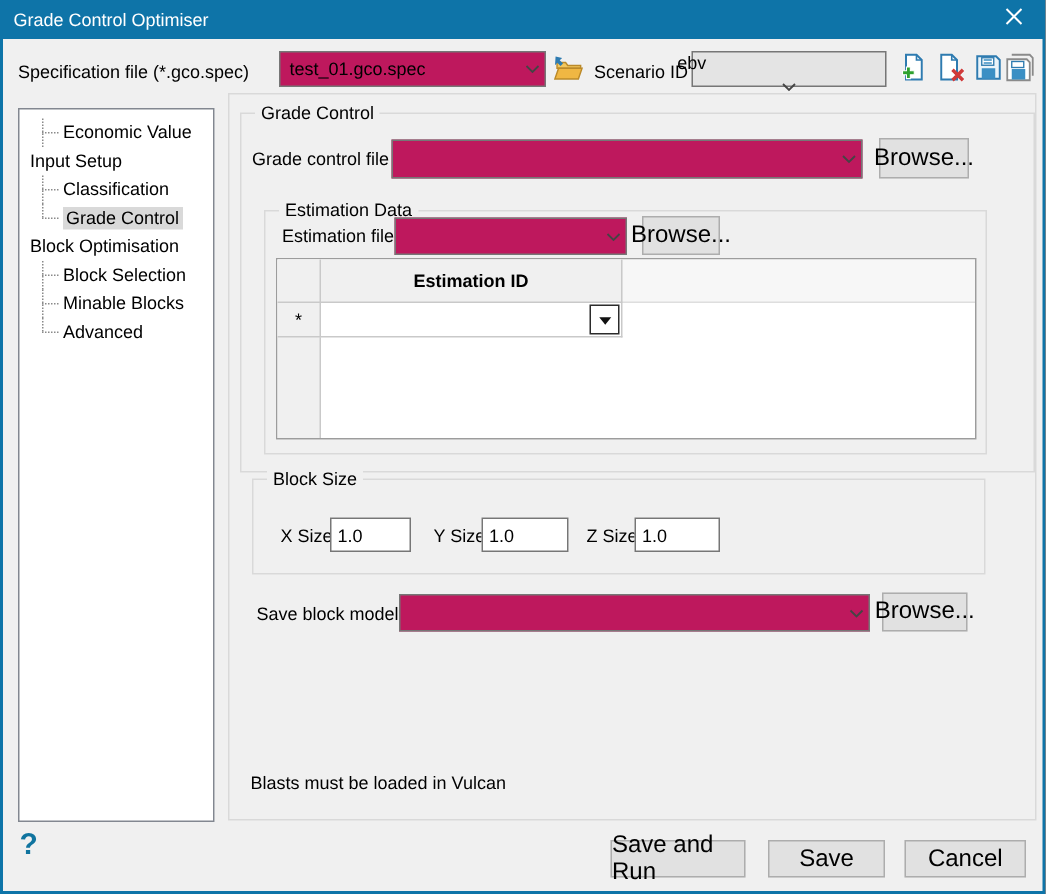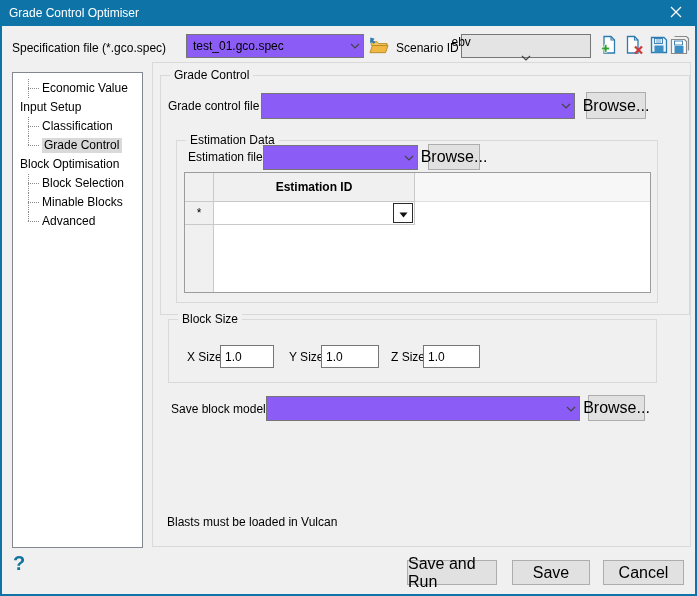--- a/index.html
+++ b/index.html
@@ -5,21 +5,21 @@
   html,body{margin:0;padding:0;background:#6b6b6b;}
   *{box-sizing:border-box;}
   .dialog{position:relative;width:697px;height:596px;background:#0e74a8;
           font-family:"Liberation Sans",sans-serif;color:#000;overflow:hidden;}
   .titlebar{position:absolute;left:0;top:0;width:697px;height:26px;display:flex;align-items:center;}
   .title{color:#fff;font-size:12px;padding-left:9px;}
   .closebox{position:absolute;right:5px;top:2px;width:32px;height:22px;display:flex;
             align-items:center;justify-content:center;cursor:default;}
   .client{position:absolute;left:2px;top:26px;width:693px;height:568px;background:#f0f0f0;overflow:hidden;}
   .lbl{position:absolute;font-size:12px;white-space:nowrap;line-height:14px;text-align:right;}
-  .combo{position:absolute;background:#8b5cf6;border:1px solid #767676;display:flex;align-items:center;}
+  .combo{position:absolute;background:#be185d;border:1px solid #767676;display:flex;align-items:center;}
   .combo input{flex:1;min-width:0;border:0;outline:0;background:transparent;
                font:12px "Liberation Sans",sans-serif;padding:0 0 0 6px;}
   .combo .chev{flex:0 0 17px;height:100%;display:flex;align-items:center;justify-content:center;}
   .combo.grey{background:#e4e4e4;}
   .btn{position:absolute;background:#e1e1e1;border:1px solid #adadad;font-size:16px;
        display:flex;align-items:center;justify-content:center;cursor:default;}
   .panel{position:absolute;border:1px solid #d9d9d9;}
   .group{position:absolute;border:1px solid #d9d9d9;}
   .group .legend{position:absolute;top:-8px;left:9px;background:#f0f0f0;padding:0 4px;
                  font-size:12px;line-height:15px;white-space:nowrap;}

